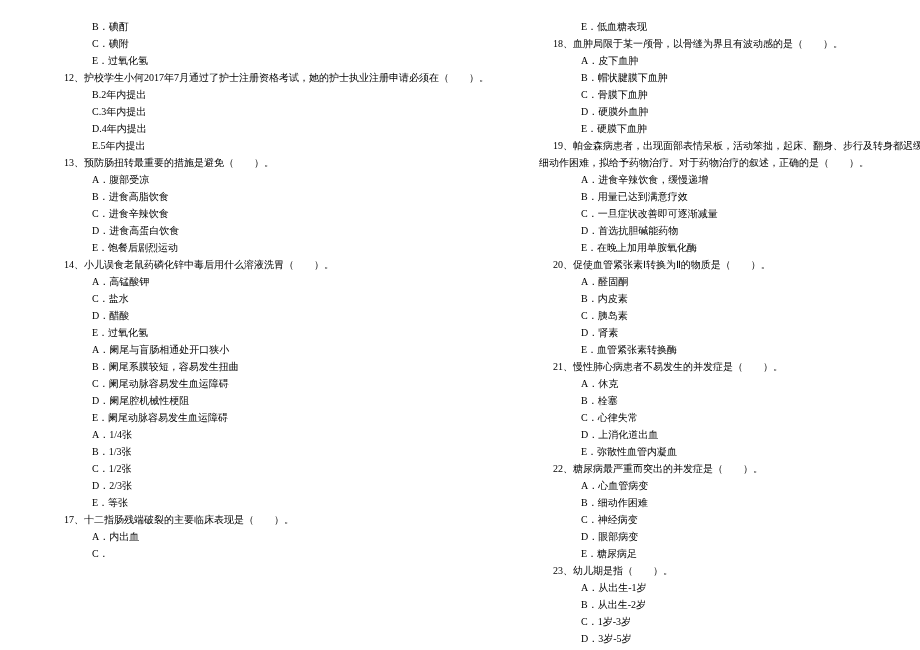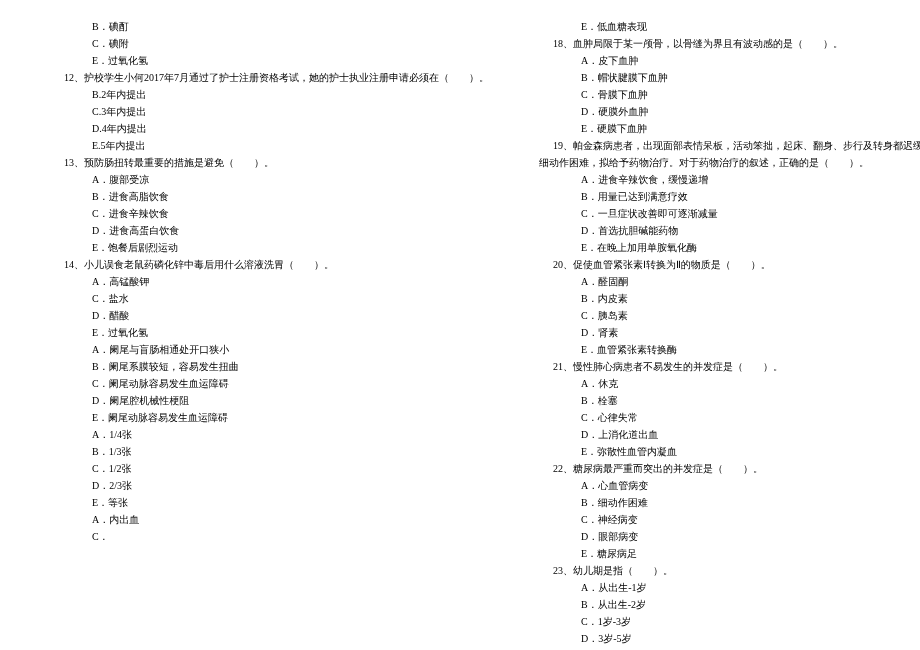--- a/index.html
+++ b/index.html
@@ -59,20 +59,21 @@
     <div class="line opt">A．<span>阑尾与盲肠相通处开口狭小</span></div>
     <div class="line opt">B．<span>阑尾系膜较短，容易发生扭曲</span></div>
     <div class="line opt">C．<span>阑尾动脉容易发生血运障碍</span></div>
     <div class="line opt">D．<span>阑尾腔机械性梗阻</span></div>
     <div class="line opt">E．<span>阑尾动脉容易发生血运障碍</span></div>
     <div class="line opt">A．<span>1/4张</span></div>
     <div class="line opt">B．<span>1/3张</span></div>
     <div class="line opt">C．<span>1/2张</span></div>
     <div class="line opt">D．<span>2/3张</span></div>
     <div class="line opt">E．<span>等张</span></div>
+    <div class="line q">17、十二指肠残端破裂的主要临床表现是（　　）。</div>
     <div class="line opt">A．<span>内出血</span></div>
     <div class="line opt">C．</div>
 
   </div>
 
   <div class="column">
     <div class="line opt">E．<span>低血糖表现</span></div>
     <div class="line q">18、血肿局限于某一颅骨，以骨缝为界且有波动感的是（　　）。</div>
     <div class="line opt">A．<span>皮下血肿</span></div>
     <div class="line opt">B．<span>帽状腱膜下血肿</span></div>

